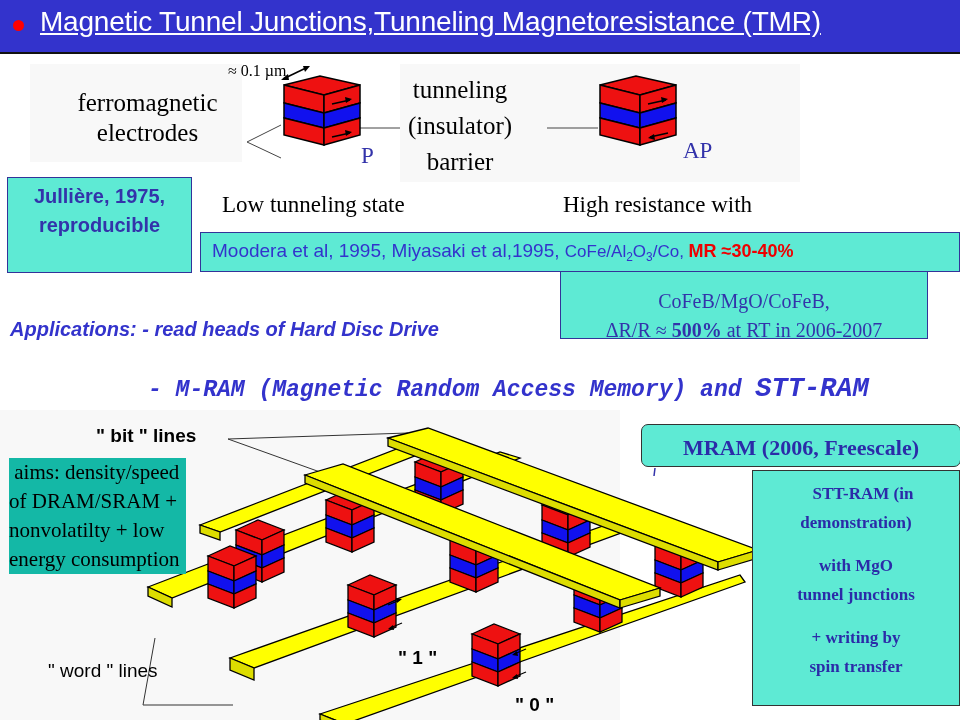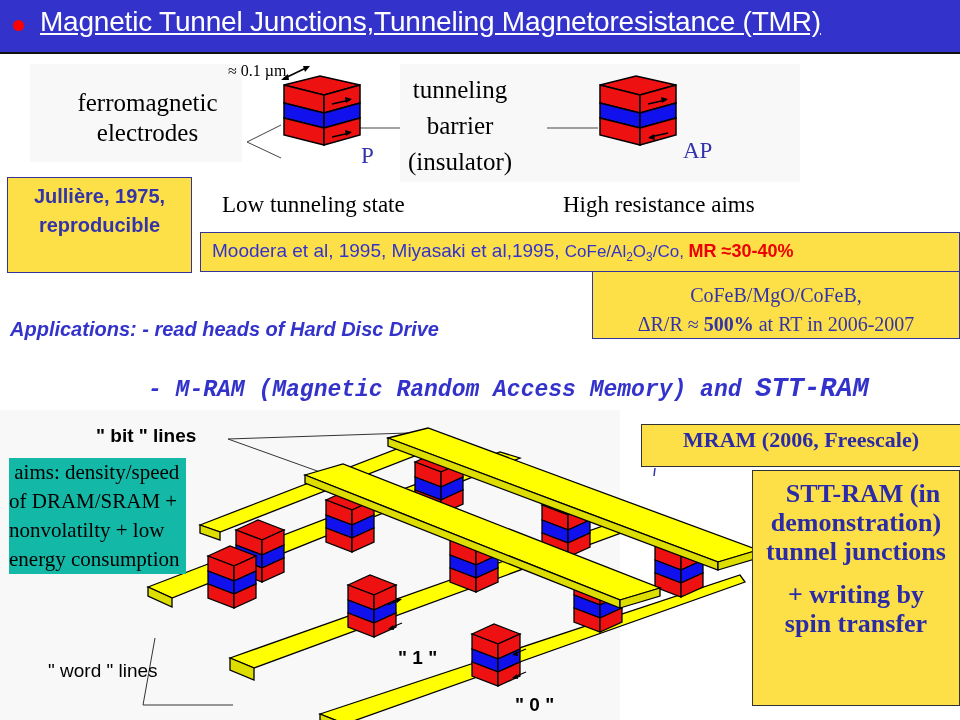--- a/index.html
+++ b/index.html
@@ -4,21 +4,21 @@
 <style>
   html, body { margin: 0; padding: 0; }
   body { width: 960px; height: 720px; position: relative; overflow: hidden; background: #ffffff; font-family: "Liberation Sans", sans-serif; }
   .abs { position: absolute; }
   #title-bar { left: 0; top: 0; width: 960px; height: 52px; background: #3333cc; border-bottom: 2px solid #111; }
   #title-bullet { left: 13px; top: 20px; width: 11px; height: 11px; border-radius: 50%; background: #ff0000; }
   #title-text { left: 40px; top: 6px; color: #ffffff; font-size: 28px; font-family: "Liberation Sans", sans-serif; white-space: nowrap; letter-spacing: -0.2px; text-decoration: underline; }
   .serif { font-family: "Liberation Serif", serif; }
   .ital { }
   .fig-bg { background: #f8f8f8; }
-  .box { border: 1.5px solid #333399; background: #fde047; box-sizing: border-box; }
+  .box { border: 1.5px solid #333399; background: #5eead4; box-sizing: border-box; }
   .red { color: #ee0000; }
   .app-text { color: #3333cc; font-weight: bold; font-style: italic; font-family: "Liberation Sans", sans-serif; }
   sub { font-size: 0.7em; }
 </style>
 </head>
 <body>
 
 <div id="title-bar" class="abs"></div>
 <div id="title-bullet" class="abs"></div>
 <div id="title-text" class="abs">Magnetic Tunnel Junctions,Tunneling Magnetoresistance (TMR)</div>
@@ -26,22 +26,22 @@
 <div class="abs fig-bg" style="left:30px;top:64px;width:212px;height:98px;"></div>
 <div class="abs fig-bg" style="left:400px;top:64px;width:400px;height:118px;"></div>
 
 <div class="abs serif" style="left:228px;top:62px;font-size:16px;">≈ 0.1 µm</div>
 <div class="abs serif ital" style="left:55px;top:88px;font-size:25px;width:185px;text-align:center;line-height:30px;">
   <div>ferromagnetic</div>
   <div>electrodes</div>
 </div>
 <div class="abs serif ital" style="left:400px;top:72px;font-size:25px;width:120px;text-align:center;line-height:36px;">
   <div>tunneling</div>
+  <div>(insulator)</div>
   <div>barrier</div>
-  <div>(insulator)</div>
 </div>
 <div class="abs serif" style="left:361px;top:143px;font-size:23px;color:#3333aa;">P</div>
 <div class="abs serif" style="left:683px;top:138px;font-size:23px;color:#3333aa;">AP</div>
 
 <svg class="abs" style="left:0;top:55px;" width="820" height="130">
 
   <g>
     <line x1="283" y1="24" x2="308" y2="12" stroke="#000" stroke-width="1.5"></line>
     <polygon points="281,25 288,19 289,25" fill="#000"></polygon>
     <polygon points="310,11 303,11 305,17" fill="#000"></polygon>
@@ -84,32 +84,32 @@
       <polygon points="668,44 661,42 662,48" fill="#000"></polygon>
     </g>
     <g>
       <line x1="650" y1="82" x2="668" y2="78" stroke="#000" stroke-width="1.5"></line>
       <polygon points="648,83 655,85 654,79" fill="#000"></polygon>
     </g>
   </g>
 </svg>
 
 <div class="abs serif ital" style="left:222px;top:192px;font-size:23px;">Low tunneling state</div>
-<div class="abs serif ital" style="left:563px;top:192px;font-size:23px;">High resistance aims</div>
+<div class="abs serif ital" style="left:563px;top:192px;font-size:23px;">High resistance with</div>
 
 <div class="abs box" style="left:7px;top:177px;width:185px;height:96px;padding-top:4px;text-align:center;font-size:20px;font-weight:bold;line-height:29px;color:#3333aa;">
   <div>Jullière, 1975,</div>
   <div>reproducible</div>
 </div>
 
 <div class="abs box" style="left:200px;top:232px;width:760px;height:40px;padding:7px 0 0 11px;font-size:19px;color:#3333cc;white-space:nowrap;">
   <span>Moodera et al, 1995,   Miyasaki et al,1995, </span><span style="font-size:17px;"><span>CoFe/Al</span><sub>2</sub><span>O</span><sub>3</sub><span>/Co, </span></span><span class="red" style="font-weight:bold;font-size:18px;">MR ≈30-40%</span>
 </div>
 
-<div class="abs box serif" style="left:592px;top:271px;width:368px;height:68px;padding-top:9px;text-align:center;font-size:20px;line-height:29px;color:#3333aa;">
+<div class="abs box serif" style="left:560px;top:271px;width:368px;height:68px;padding-top:15px;text-align:center;font-size:20px;line-height:29px;color:#3333aa;">
   <div>CoFeB/MgO/CoFeB,</div>
   <div><span>ΔR/R ≈ </span><b>500%</b><span> at RT in 2006-2007</span></div>
 </div>
 
 <div class="abs app-text" style="left:10px;top:318px;font-size:20px;white-space:nowrap;font-style:italic;">Applications: - read heads of Hard Disc Drive</div>
 <div class="abs app-text" style="left:148px;top:374px;font-size:23px;white-space:nowrap;font-family:Liberation Mono, monospace;">
   <span>- M-RAM (Magnetic Random Access Memory) and </span><span style="font-size:27px;">STT-RAM</span>
 </div>
 
 <div class="abs fig-bg" style="left:0;top:410px;width:620px;height:310px;"></div>
@@ -200,21 +200,22 @@
 <div class="abs" style="left:398px;top:647px;font-size:19px;font-weight:bold;">" 1 "</div>
 <div class="abs" style="left:515px;top:694px;font-size:19px;font-weight:bold;">" 0 "</div>
 
 <div class="abs serif" style="left:9px;top:458px;font-size:21px;line-height:29px;background:#14b8a6;padding-right:6px;">
   <div style="white-space:pre;"> aims: density/speed</div>
   <div>of DRAM/SRAM +</div>
   <div>nonvolatilty + low</div>
   <div>energy consumption</div>
 </div>
 
-<div class="abs box serif" style="left:641px;top:424px;width:320px;height:43px;border-color:#333;padding-top:2px;text-align:center;font-size:22px;font-weight:bold;color:#2b2ba8;">MRAM (2006, Freescale)</div>
-
-<div class="abs box serif" style="left:752px;top:470px;width:208px;height:236px;border-color:#333;padding-top:8px;text-align:center;font-size:26px;font-weight:bold;color:#2b2ba8;line-height:29px;">
+<div class="abs box serif" style="left:641px;top:424px;width:320px;height:43px;border-color:#333;padding-top:10px;text-align:center;font-size:22px;font-weight:bold;color:#2b2ba8;border-radius:7px;">MRAM (2006, Freescale)</div>
+
+<div class="abs box serif" style="left:752px;top:470px;width:208px;height:236px;border-color:#333;padding-top:8px;text-align:center;font-size:17px;font-weight:bold;color:#2b2ba8;line-height:29px;">
   <div style="padding-left:14px;">STT-RAM (in</div>
   <div>demonstration)</div>
+  <div style="margin-top:14px;">with MgO</div>
   <div>tunnel junctions</div>
   <div style="margin-top:14px;">+ writing by</div>
   <div>spin transfer</div>
 </div>
 
 </body></html>

